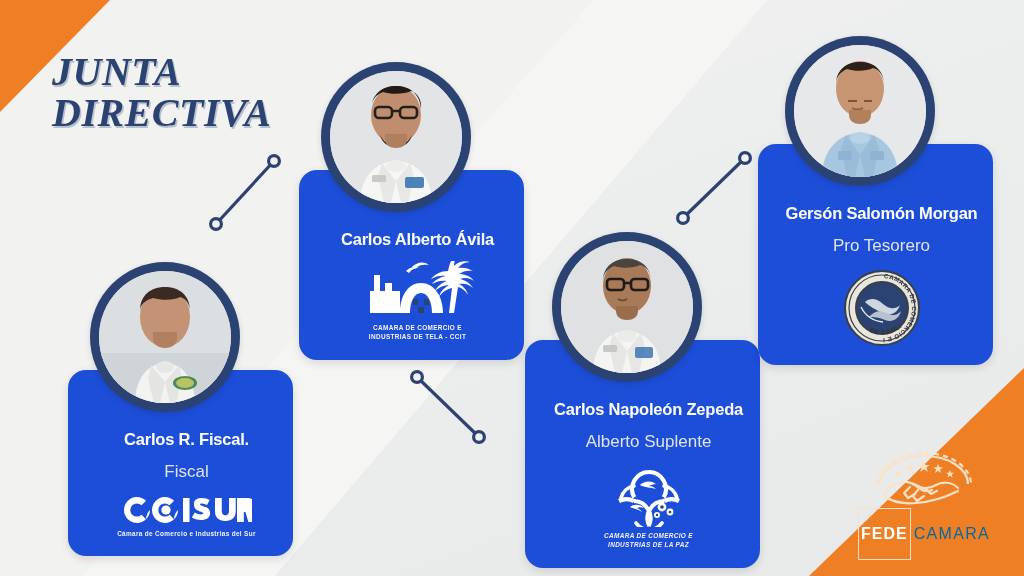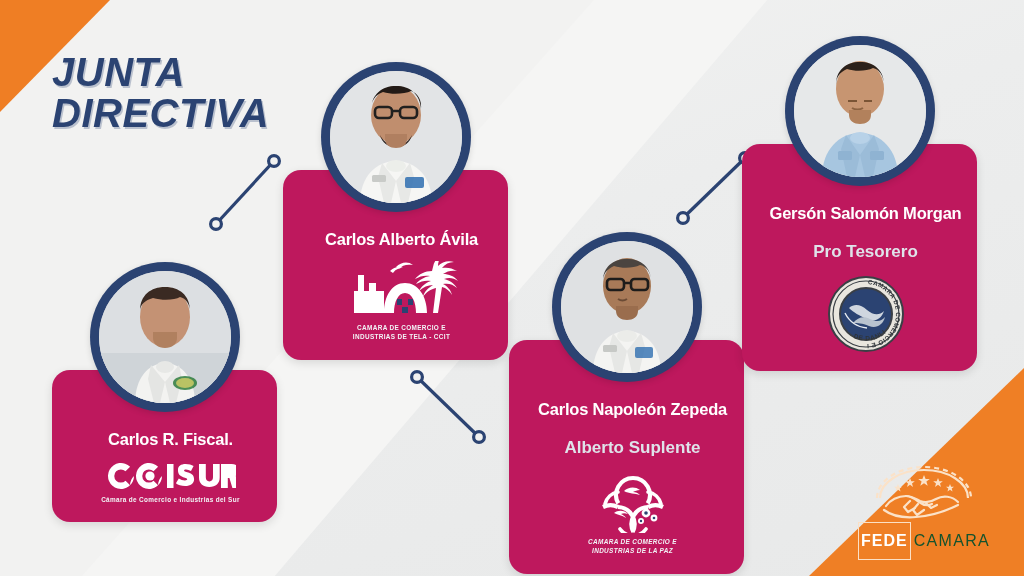--- a/index.html
+++ b/index.html
@@ -31,21 +31,21 @@
     position:absolute;right:0;bottom:0;width:215px;height:208px;
     background:#ef7f25;
     clip-path:polygon(100% 0,100% 100%,0 100%);
   }
 
   
   .title{
     position:absolute;left:52px;top:52px;
     color:#2b4372;font-weight:bold;font-style:italic;
     font-size:40px;line-height:1.02;letter-spacing:0.5px;
-    font-family:Liberation Sans, sans-serif;
+    font-family:Liberation Serif, serif;
     text-shadow:1.5px 1.5px 0 rgba(43,67,114,0.28);
   }
   .title .l2{display:block;}
 
   
   .conn{position:absolute;overflow:visible;}
   .conn line{stroke:#2b4372;stroke-width:3.2;}
   .conn circle{fill:#f1f1f0;stroke:#2b4372;stroke-width:3.2;}
 
   
@@ -56,54 +56,54 @@
     background:#2b4372;padding:0;box-sizing:border-box;
     z-index:3;
     box-shadow:0 2px 6px rgba(0,0,0,.13);
   }
   .photo{
     position:absolute;left:9px;top:9px;width:132px;height:132px;border-radius:50%;
     overflow:hidden;background:#c9cdd2;
   }
   .photo svg{display:block;width:132px;height:132px;}
   .card{
-    position:absolute;left:0;top:108px;
-    width:225px;border-radius:18px;background:#be185d;
+    position:absolute;left:16px;top:108px;
+    width:225px;border-radius:18px;background:#1d4ed8;
     box-sizing:border-box;
     padding:60px 0 18px 12px;
     text-align:center;
     z-index:2;
     box-shadow:0 3px 10px rgba(0,0,0,.12);
   }
   .card.wide{width:235px;}
   .m-name{
     color:#ffffff;font-weight:bold;font-size:16.5px;line-height:1.15;
     letter-spacing:-0.2px;white-space:nowrap;
   }
   .m-role{
-    color:#dfe3ea;font-weight:bold;font-size:17px;line-height:1.3;margin-top:18px;
+    color:#dfe3ea;font-weight:normal;font-size:17px;line-height:1.3;margin-top:12px;
     white-space:nowrap;
   }
   .m-logo{margin-top:12px;display:flex;flex-direction:column;align-items:center;}
   .m-logo svg{display:block;}
   .logo-cap{
     color:#f2f4f7;font-size:6.4px;font-weight:bold;letter-spacing:.35px;
     line-height:1.45;margin-top:4px;text-align:center;
   }
   .logo-cap.italic{font-style:italic;}
 
   
   .fede{position:absolute;right:24px;bottom:16px;width:152px;text-align:center;}
   .fede svg{display:block;margin:0 auto;}
   .fede-word{margin-top:2px;display:flex;justify-content:center;align-items:baseline;}
   .fede-a{
     border:1.6px solid #fbe0c6;color:#fff;font-weight:bold;font-size:16px;
-    letter-spacing:1px;padding:8px 2px;line-height:1.25;
-  }
-  .fede-b{color:#14532d;font-size:16px;letter-spacing:1.3px;padding-left:3px;line-height:1.25;}
+    letter-spacing:1px;padding:15px 2px;line-height:1.25;
+  }
+  .fede-b{color:#0369a1;font-size:16px;letter-spacing:1.3px;padding-left:3px;line-height:1.25;}
 </style>
 </head>
 <body>
 
 <div id="stage">
 
   <div class="bg-base"></div>
   <div class="bg-diag-light"></div>
   <div class="bg-diag-light2"></div>
   <div class="tri-orange-tl"></div>
@@ -128,20 +128,21 @@
 
   <svg class="conn" style="left:672px;top:146px;width:84px;height:84px;" viewBox="0 0 84 84">
     <line x1="11" y1="72" x2="73" y2="12"></line>
     <circle cx="11" cy="72" r="5.4"></circle>
     <circle cx="73" cy="12" r="5.4"></circle>
   </svg>
 
   <div class="member" style="left:52px;top:262px;width:225px;">
     <div class="card">
       <div class="m-name">Carlos R. Fiscal.</div>
+      <div class="m-role">Fiscal</div>
       <div class="m-logo">
         <svg width="130" height="30" viewBox="0 0 130 30" aria-hidden="true">
           <path d="M28 15a13 13 0 1 1-3.9-9.3l-4.6 4.6A6.6 6.6 0 1 0 19.5 19.7l4.6 4.6A13 13 0 0 1 28 15z" fill="#fff"></path>
           <path d="M56 15a13 13 0 1 1-3.9-9.3l-4.6 4.6A6.6 6.6 0 1 0 47.5 19.7l4.6 4.6A13 13 0 0 1 56 15z" fill="#fff"></path>
           <circle cx="44" cy="15" r="4.6" fill="#fff"></circle>
           <rect x="61" y="3" width="6.5" height="24" fill="#fff"></rect>
           <path d="M72 8.5c0-3.4 3-5.5 7.6-5.5 3.4 0 6 .8 8 2.1l-2.6 5c-1.6-1-3.3-1.5-5-1.5-1.2 0-1.9.4-1.9 1 0 2.4 10 .8 10 8.6 0 4.2-3.6 6.8-9 6.8-3.9 0-7-1-9.2-2.7l2.9-4.9c1.8 1.3 4 2 6.2 2 1.4 0 2.2-.4 2.2-1.1 0-2.5-9.9-.9-9.2-9.8z" fill="#fff"></path>
           <path d="M93 3h6.8v13.3c0 2.8 1.3 4.1 3.6 4.1s3.6-1.3 3.6-4.1V3h6.7v13.6c0 6-3.9 9.4-10.4 9.4S93 22.6 93 16.6z" fill="#fff"></path>
           <path d="M117 3h10.5c4.6 0 7.4 2.4 7.4 6.4 0 2.5-1.2 4.4-3.2 5.4l3.8 12.2h-7.1l-3-10h-1.6v10H117z" fill="#fff" transform="translate(-2,0)"></path>
         </svg>

